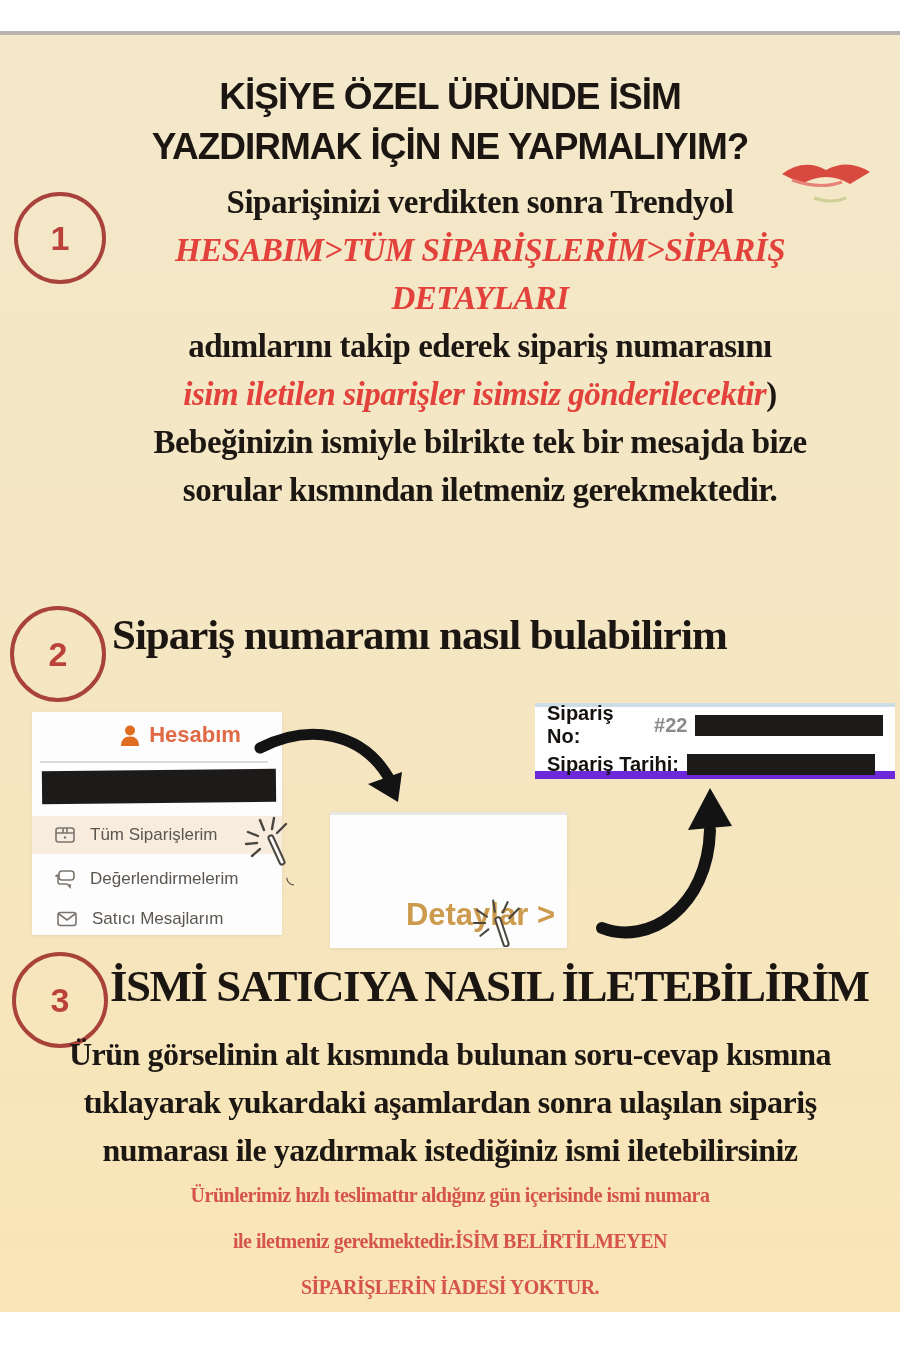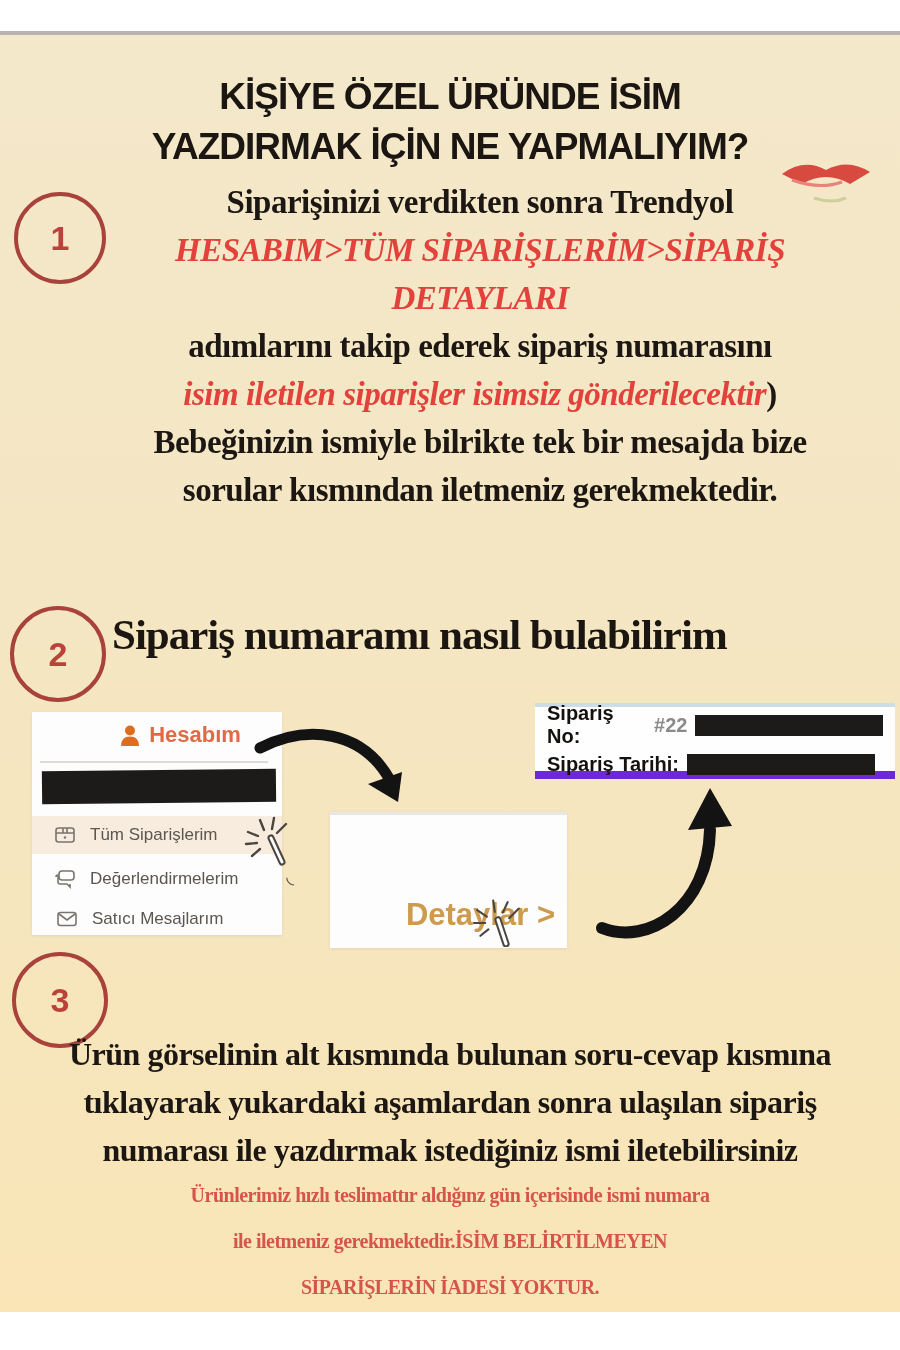--- a/index.html
+++ b/index.html
@@ -181,20 +181,21 @@
   </div>
 
   <svg class="arrow2" width="170" height="170" viewBox="0 0 170 170">
     <path d="M14,150 C60,168 120,130 122,52" fill="none" stroke="#131313" stroke-width="12" stroke-linecap="round"></path>
     <polygon points="122,10 100,52 144,48" fill="#131313"></polygon>
   </svg>
 
   <div class="stepcircle" style="left:12px;top:952px;width:88px;height:88px;">
     <span>3</span>
   </div>
+  <div class="step3heading serif">İSMİ SATICIYA NASIL İLETEBİLİRİM</div>
 
   <div class="step3text serif">
     <div>Ürün görselinin alt kısmında bulunan soru-cevap kısmına</div>
     <div>tıklayarak yukardaki aşamlardan sonra ulaşılan sipariş</div>
     <div>numarası ile yazdırmak istediğiniz ismi iletebilirsiniz</div>
   </div>
 
   <div class="warning serif">
     <div>Ürünlerimiz hızlı teslimattır aldığınz gün içerisinde ismi numara</div>
     <div>ile iletmeniz gerekmektedir.İSİM BELİRTİLMEYEN</div>

